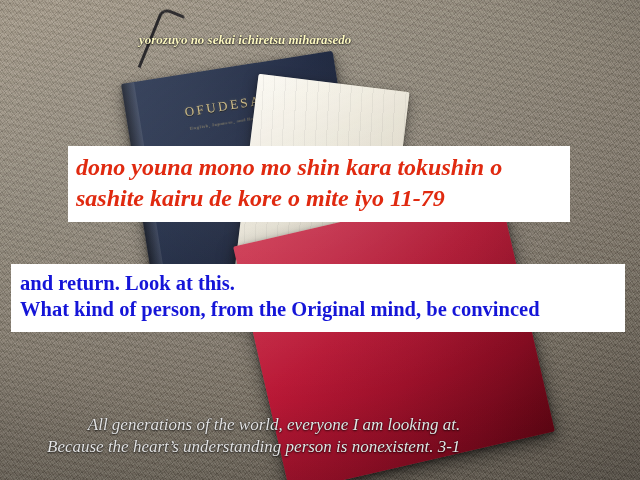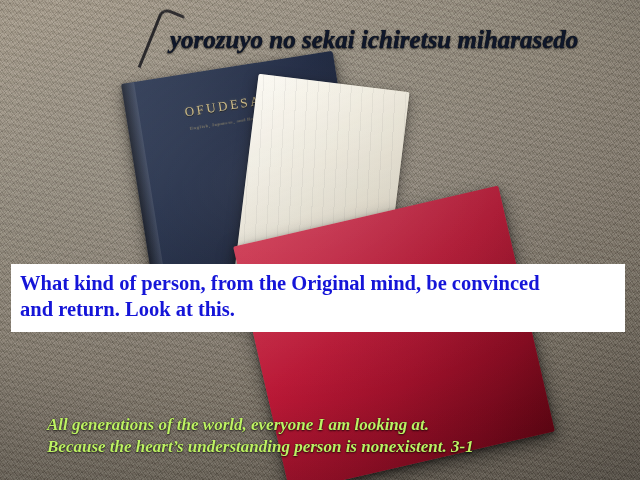--- a/index.html
+++ b/index.html
@@ -173,28 +173,27 @@
 
   .txt-line {
     display: block;
     white-space: nowrap;
   }
 
   
   #caption-top {
     left: 139px;
     top: 28px;
-    color: #0f172a;
+    color: #fef9c3;
     font-family: "Liberation Serif", serif;
     font-style: italic;
     font-weight: bold;
-    font-size: 25px;
+    font-size: 13px;
     line-height: 24px;
     text-shadow: 0 1px 2px rgba(0,0,0,0.75), 0 0 1px rgba(0,0,0,0.9);
-    margin-left: 31px;
   }
 
   
   #caption-red {
     left: 68px;
     top: 146px;
     width: 502px;
     background: #ffffff;
     padding: 6px 6px 8px 8px;
     box-sizing: border-box;
@@ -218,27 +217,28 @@
     font-family: "Liberation Serif", serif;
     font-weight: bold;
     font-size: 20.5px;
     line-height: 26px;
   }
 
   
   #caption-bottom {
     left: 47px;
     top: 414px;
-    color: #bef264;
+    color: #e5e5e5;
     font-family: "Liberation Serif", serif;
     font-style: italic;
-    font-weight: bold;
+    font-weight: normal;
     font-size: 17px;
     line-height: 22px;
     text-shadow: 0 1px 2px rgba(0,0,0,0.7), 0 0 1px rgba(0,0,0,0.85);
+    text-align: right;
   }
 </style>
 </head>
 <body>
 
 <div id="slide">
 
   <div class="photo"></div>
 
   <div class="book" id="book-navy">
@@ -249,24 +249,28 @@
   <div class="book" id="book-cream"></div>
   <div class="book" id="book-red"></div>
   <div id="strap"></div>
 
   <div class="photo-vignette"></div>
 
   <div class="overlay" id="caption-top">
     <span class="txt-line">yorozuyo no sekai ichiretsu miharasedo</span>
   </div>
 
+  <div class="overlay" id="caption-red">
+    <span class="txt-line">dono youna mono mo shin kara tokushin o</span>
+    <span class="txt-line">sashite kairu de kore o mite iyo  11-79</span>
+  </div>
 
   <div class="overlay" id="caption-blue">
+    <span class="txt-line">and return. Look at this.</span>
     <span class="txt-line">What kind of person, from the Original mind, be convinced</span>
-    <span class="txt-line">and return. Look at this.</span>
   </div>
 
   <div class="overlay" id="caption-bottom">
     <span class="txt-line">All generations of the world, everyone I am looking at.</span>
     <span class="txt-line">Because the heart’s understanding person is nonexistent. 3-1</span>
   </div>
 
 </div>
 
 </body></html>

